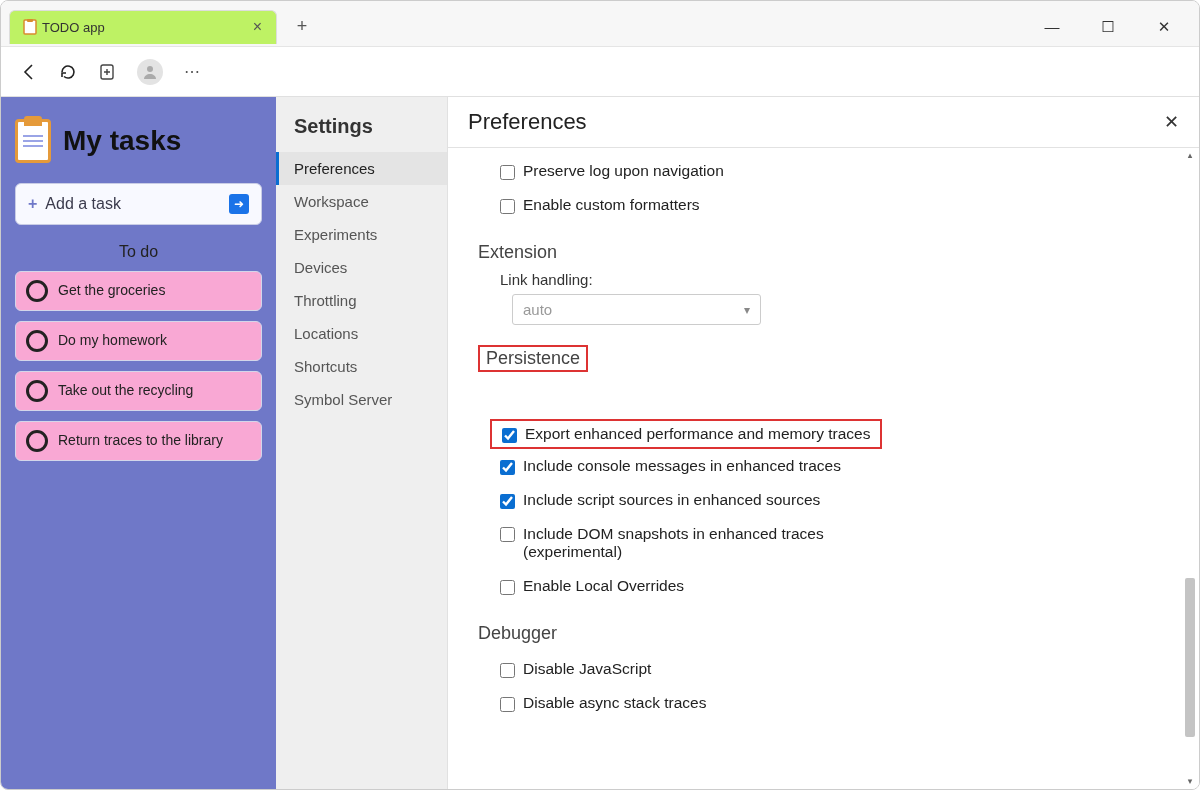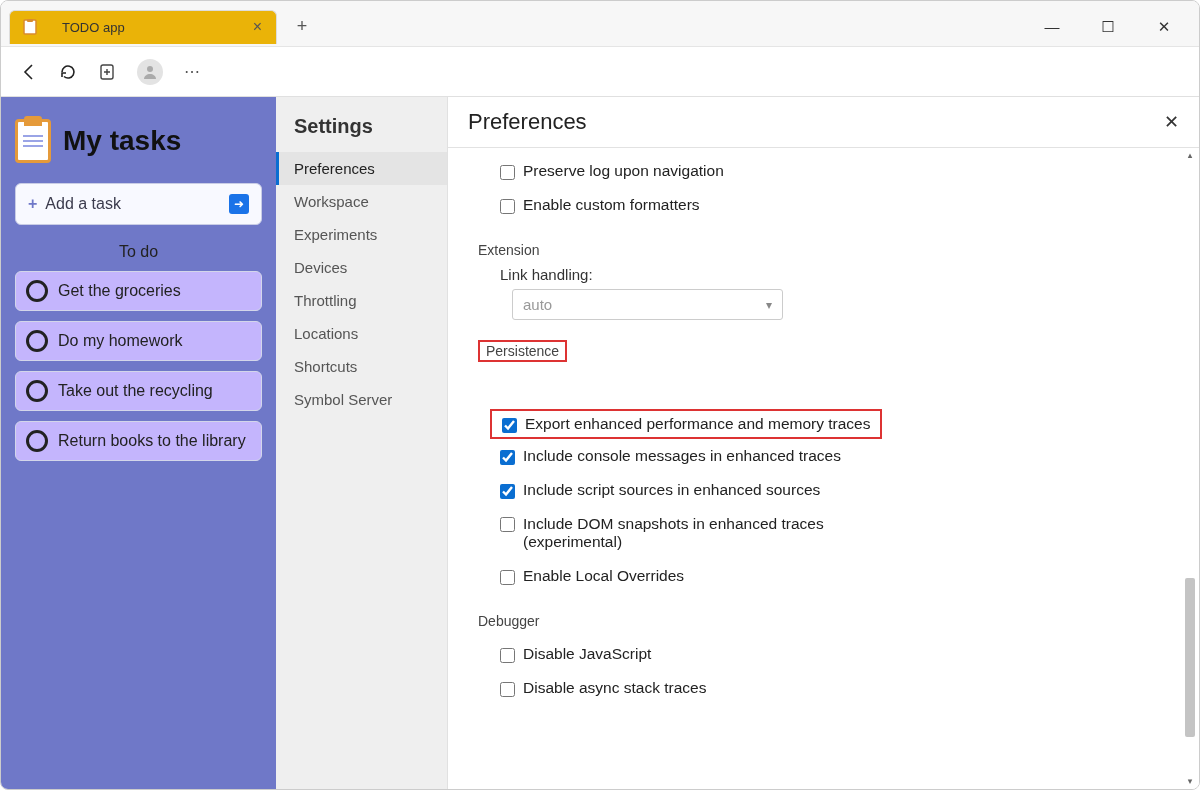--- a/index.html
+++ b/index.html
@@ -1,20 +1,20 @@
 <!DOCTYPE html>
 <html><head>
 <meta charset="utf-8">
 <style>
   * { box-sizing: border-box; margin: 0; padding: 0; font-family: "Segoe UI", Arial, sans-serif; }
   body { width: 1200px; height: 790px; overflow: hidden; background: #fff; border: 1px solid #ccc; border-radius: 8px; }
 
   
   .tabbar { height: 46px; background: #f7f7f7; display: flex; align-items: center; padding: 6px 8px 0 8px; border-bottom: 1px solid #e5e5e5; }
-  .tab { display: flex; align-items: center; gap: 24px; background: #eab308; border: 1px solid #ddd; border-bottom: none; border-radius: 6px 6px 0 0; padding: 16px 12px; width: 268px; height: 34px; position: relative; }
+  .tab { display: flex; align-items: center; gap: 4px; background: #bef264; border: 1px solid #ddd; border-bottom: none; border-radius: 6px 6px 0 0; padding: 16px 12px; width: 268px; height: 34px; position: relative; }
   .tab .favicon { width:16px; height:16px; display:flex; align-items:center; justify-content:center; color:#d98b2e; }
   .tab .tabtitle { font-size: 13px; color:#333; flex:1; overflow:hidden; white-space:nowrap; text-overflow:ellipsis;}
   .tab .closex { font-size:16px; color:#555; padding:0 2px; }
   .newtab { width:30px; height:30px; display:flex; align-items:center; justify-content:center; color:#555; font-size:18px; margin-left:10px; border-radius:4px;}
   .tabbar .wincontrols { margin-left:auto; display:flex; gap:26px; padding-right:12px; color:#333; }
   .wincontrols span { width:30px; text-align:center; font-size:15px; color:#333;}
 
   .addrbar { height: 50px; display:flex; align-items:center; gap:16px; padding:0 18px; background:#fff; border-bottom:1px solid #e0e0e0;}
   .navbtn { width:22px; height:22px; display:flex; align-items:center; justify-content:center; color:#333;}
   .urlfield { flex:1; display:flex; align-items:center; gap:10px; background:#fff; border:1px solid #e2e2e2; border-radius:20px; height:36px; padding:0 16px; font-size:15px; color:#444;}
@@ -32,43 +32,43 @@
   .app-pane { width:275px; background:#6f78c8; padding:22px 14px; color:#111;}
   .apptitle-row { display:flex; align-items:center; gap:12px; margin-bottom:20px;}
   .apptitle-row .clip { width:36px; height:44px; background:#fff; border:3px solid #e59a3a; border-radius:4px; position:relative; display:flex; flex-direction:column; justify-content:center; gap:3px; padding:6px 5px;}
   .clip::before { content:""; position:absolute; top:-6px; left:50%; transform:translateX(-50%); width:18px; height:10px; background:#e59a3a; border-radius:3px 3px 0 0;}
   .clip span { height:2px; background:#9aa4e6; display:block;}
   .apptitle { font-size:28px; font-weight:700;}
   .addtask { background:#f8f9ff; border:1px solid #c9cde6; border-radius:6px; padding:10px 12px; display:flex; align-items:center; gap:8px; font-size:16px; color:#3b3b4d; margin-bottom:18px;}
   .addtask .plus { color:#6f78c8; font-weight:700;}
   .addtask .arrowbox { margin-left:auto; width:20px; height:20px; background:#1a73e8; color:#fff; border-radius:3px; display:flex; align-items:center; justify-content:center; font-size:12px;}
   .todo-head { text-align:center; font-size:16px; color:#222; margin-bottom:10px;}
-  .task { background:#c4b5fd; border:1px solid #d3d6ea; border-radius:6px; padding:8px 10px; display:flex; align-items:center; gap:10px; font-size:16px; color:#222; margin-bottom:10px; line-height:1.25;}
+  .task { background:#f9a8d4; border:1px solid #d3d6ea; border-radius:6px; padding:8px 10px; display:flex; align-items:center; gap:10px; font-size:14px; color:#222; margin-bottom:10px; line-height:1.25;}
   .task .ring { width:22px; height:22px; border:3px solid #222; border-radius:50%; flex-shrink:0;}
 
   
   .settings-side { width:172px; background:#efefef; border-right:1px solid #e1e1e1; padding:18px 0;}
   .settings-side h3 { font-size:20px; font-weight:600; color:#333; padding:0 18px; margin-bottom:14px;}
   .sitem { padding:8px 18px; font-size:15px; color:#555; cursor:pointer;}
   .sitem.active { background:#e4e4e4; color:#222; border-left:3px solid #0a6ed1; padding-left:15px;}
 
   
   .pref-pane { flex:1; position:relative; overflow:hidden; background:#fff;}
   .pref-head { display:flex; align-items:center; justify-content:space-between; padding:12px 20px; border-bottom:1px solid #e2e2e2;}
   .pref-head h2 { font-size:22px; font-weight:400; color:#222;}
   .pref-head .xbtn { font-size:18px; color:#333;}
   .pref-body { padding:6px 30px 20px 30px; height:calc(100% - 52px); overflow:hidden; position:relative;}
   .chkrow { display:flex; align-items:center; gap:8px; padding:8px 0 8px 22px; font-size:15.5px; color:#222;}
   .chkrow.multi { align-items:flex-start;}
   .chkrow input[type=checkbox]{ width:15px; height:15px; accent-color:#0a6ed1; margin-top:2px;}
-  .secthead { font-size:14px; color:#444; margin:20px 0 8px 0;}
+  .secthead { font-size:18px; color:#444; margin:20px 0 8px 0;}
   .secthead.hl { border:2px solid #d33; display:inline-block; padding:1px 6px;}
   .chkrow.hl { border:2px solid #d33; display:inline-flex; padding:4px 10px 4px 10px; margin-left:12px;margin-top:39px;}
   .fieldlbl { font-size:15px; color:#333; margin:8px 0 6px 22px;}
-  .select { width:271px; margin-left:34px; border:1px solid #ccc; border-radius:3px; padding:6px 10px; font-size:15px; color:#999; display:flex; align-items:center; justify-content:space-between;}
+  .select { width:249px; margin-left:34px; border:1px solid #ccc; border-radius:3px; padding:6px 10px; font-size:15px; color:#999; display:flex; align-items:center; justify-content:space-between;}
   .select .chev { color:#888; font-size:12px;}
   .scrollbar { position:absolute; right:2px; top:0; bottom:0; width:14px;}
   .scroll-up, .scroll-down{ height:14px; display:flex; align-items:center; justify-content:center; font-size:9px; color:#666;}
   .scroll-track{ position:absolute; top:14px; bottom:14px; left:0; right:0;}
   .scroll-thumb{ position:absolute; left:2px; width:10px; background:#c4c4c4; border-radius:2px;}
 </style>
 </head>
 <body>
 
 <div class="tabbar">
@@ -141,21 +141,21 @@
     <div class="task">
         <span class="ring"></span>
         <span>Do my homework</span>
       </div>
     <div class="task">
         <span class="ring"></span>
         <span>Take out the recycling</span>
       </div>
     <div class="task">
         <span class="ring"></span>
-        <span>Return books to the library</span>
+        <span>Return traces to the library</span>
       </div>
   </div>
 
   <div class="settings-side">
     <h3>Settings</h3>
     <div class="sitem active">Preferences</div>
     <div class="sitem">Workspace</div>
     <div class="sitem">Experiments</div>
     <div class="sitem">Devices</div>
     <div class="sitem">Throttling</div>

